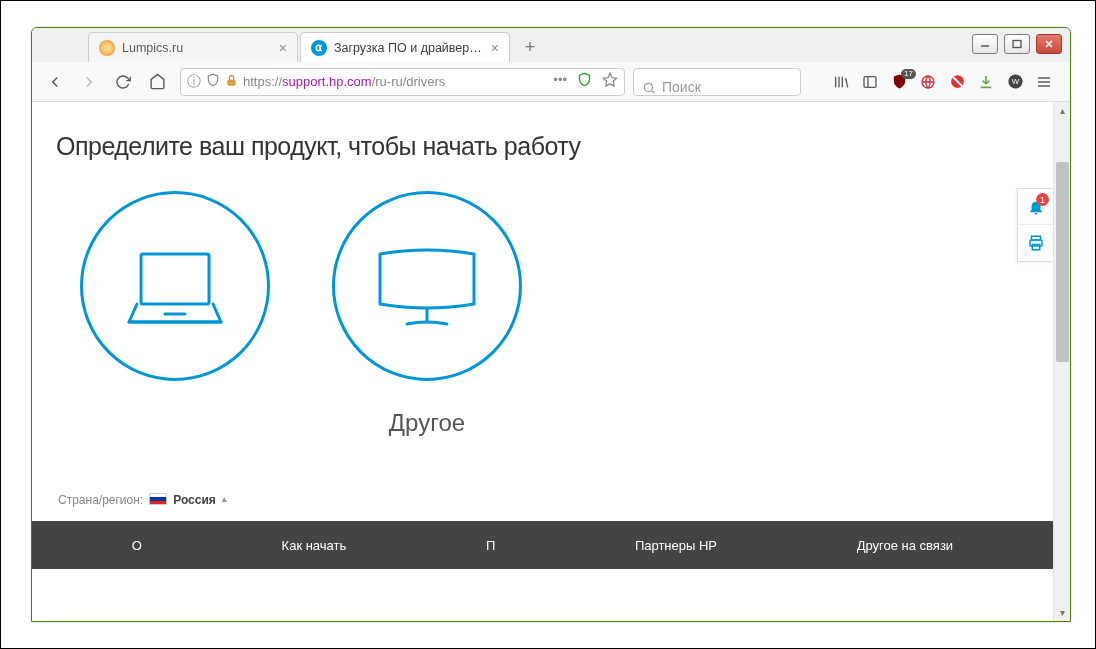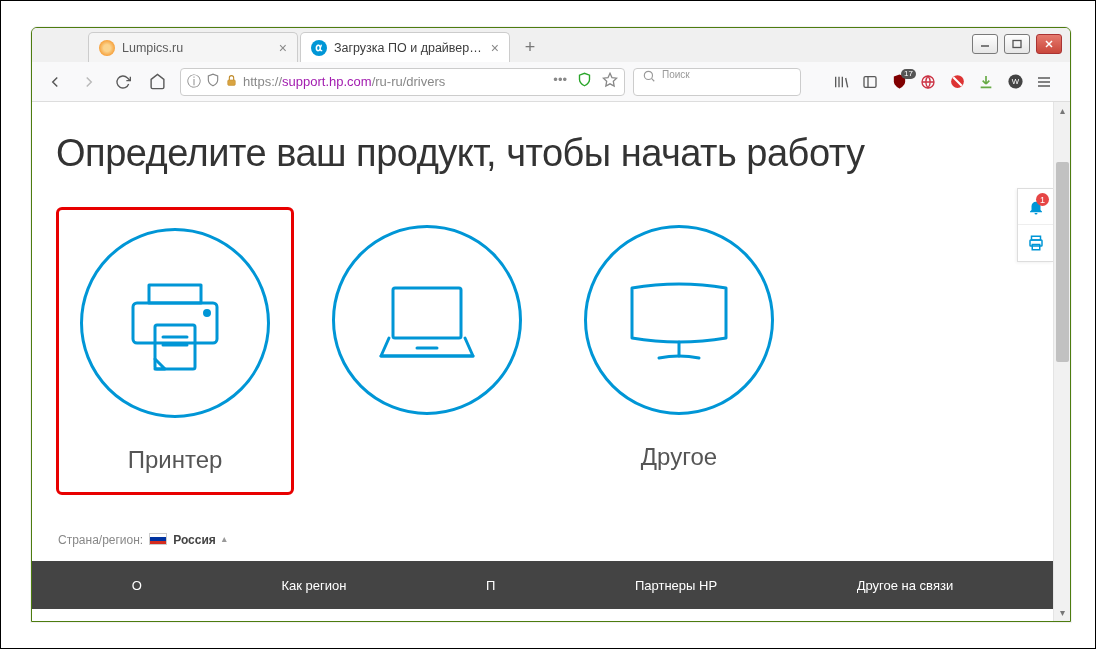--- a/index.html
+++ b/index.html
@@ -117,23 +117,23 @@
     color:#777;
     margin: 0 4px;
   }
   .url-bar .lock { color:#2aa52a; }
   .url-text { flex:1; white-space:nowrap; overflow:hidden; color:#888;}
   .url-text .host { color:#a21caf; }
   .url-actions { display:flex; gap:10px; color:#888; }
   .search-bar {
     width: 168px; height: 28px;
     border: 1px solid #ccc; border-radius:4px;
-    background:#fff; display:flex; align-items:flex-start;
+    background:#fff; display:flex; align-items:flex-end;
     padding: 0 8px; gap:6px;
-    font-size:10px; color:#999;
+    font-size:14px; color:#999;
     margin-right:4px;
   }
   .toolbar-icons { display:flex; gap:3px; align-items:center; margin-left:auto;}
   .toolbar-icons .ticon {
     width:26px; height:28px; display:flex; align-items:center; justify-content:flex-start;
     cursor:pointer; position:relative;
   }
   .badge {
     position:absolute; top:1px; right:1px;
     background:#555; color:#fff; font-size:8px; padding:0 3px;
@@ -155,24 +155,24 @@
   .scrollbar-thumb {
     position:absolute; left:2px; width:13px; top:60px; height:200px;
     background:#c1c1c1; border-radius:2px;
   }
   .scrollbar-arrow { position:absolute; left:0; width:17px; height:17px; display:flex; align-items:center; justify-content:center; color:#777; font-size:10px;}
   .scrollbar-arrow.up { top:0; }
   .scrollbar-arrow.down { bottom:0; }
 
   .content-inner { padding: 30px 24px 0 24px; width: calc(100% - 17px);}
   h1.page-heading {
-    font-size: 38px;
+    font-size: 25px;
     font-weight: 400;
     color:#333;
-    margin-bottom: 32px;
+    margin-bottom: 12px;
     letter-spacing: -0.5px;
   }
 
   .product-grid {
     display:flex;
     gap: 14px;
     justify-content:flex-start;
   }
   .product-tile {
     width: 238px;
@@ -423,34 +423,20 @@
             <rect x="7" y="14" width="10" height="7"></rect>
           </svg>
       </div>
     </div>
 
     <div class="content-inner">
       <h1 class="page-heading">Определите ваш продукт, чтобы начать работу</h1>
 
       <div class="product-grid">
 
-        <div class="product-tile highlight">
-          <div class="icon-circle">
-            <svg width="120" height="120" viewBox="0 0 120 120" fill="none" stroke="#0096d6" stroke-width="3" stroke-linecap="round" stroke-linejoin="round">
-              <rect x="18" y="40" width="84" height="40" rx="4"></rect>
-              <rect x="34" y="22" width="52" height="18"></rect>
-              <rect x="40" y="62" width="40" height="44" rx="2"></rect>
-              <line x1="48" y1="74" x2="72" y2="74"></line>
-              <line x1="48" y1="82" x2="72" y2="82"></line>
-              <polyline points="40,96 50,106 40,106"></polyline>
-              <circle cx="92" cy="50" r="2.5" fill="#0096d6"></circle>
-            </svg>
-          </div>
-          <div class="product-label">Принтер</div>
-        </div>
 
         <div class="product-tile">
           <div class="icon-circle">
             <svg width="120" height="120" viewBox="0 0 120 120" fill="none" stroke="#0096d6" stroke-width="3" stroke-linecap="round" stroke-linejoin="round">
               <rect x="26" y="28" width="68" height="50" rx="2"></rect>
               <polyline points="22,78 14,96 106,96 98,78"></polyline>
               <line x1="14" y1="96" x2="106" y2="96"></line>
               <line x1="50" y1="88" x2="70" y2="88"></line>
             </svg>
           </div>
@@ -472,21 +458,21 @@
 
       <div class="region-row">
         <span>Страна/регион:</span>
         <span class="flag"></span>
         <span class="name">Россия</span>
         <span class="caret">▴</span>
       </div>
 
       <div class="footer-bar">
         <span class="flink">О</span>
-        <span class="flink">Как регион</span>
+        <span class="flink">Как начать</span>
         <span class="flink">П</span>
         <span class="flink">Партнеры HP</span>
         <span class="flink">Другое на связи</span>
       </div>
 
     </div>
   </div>
 </div>
 
 </body></html>

